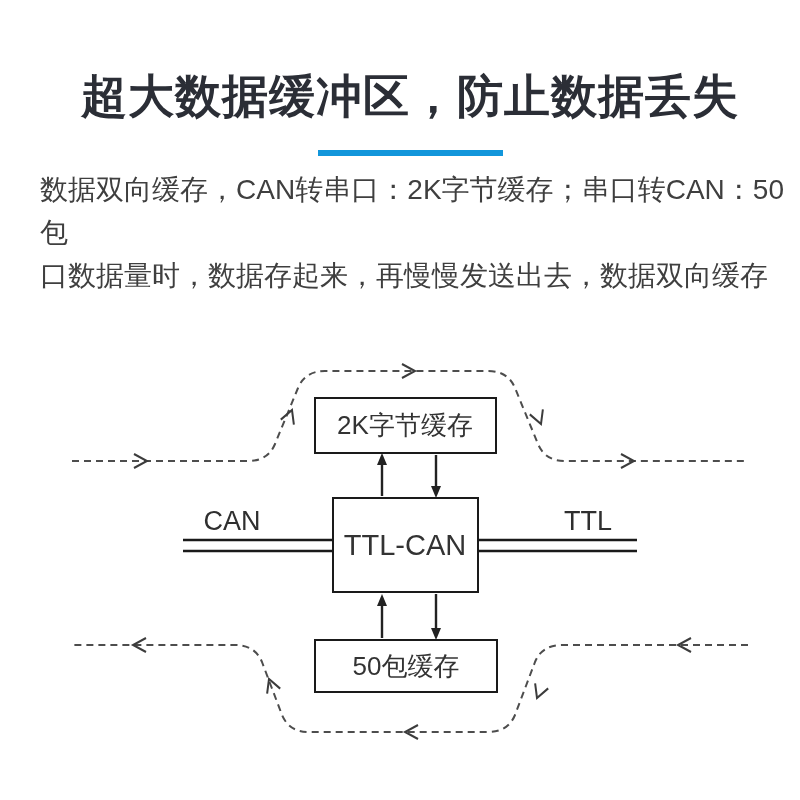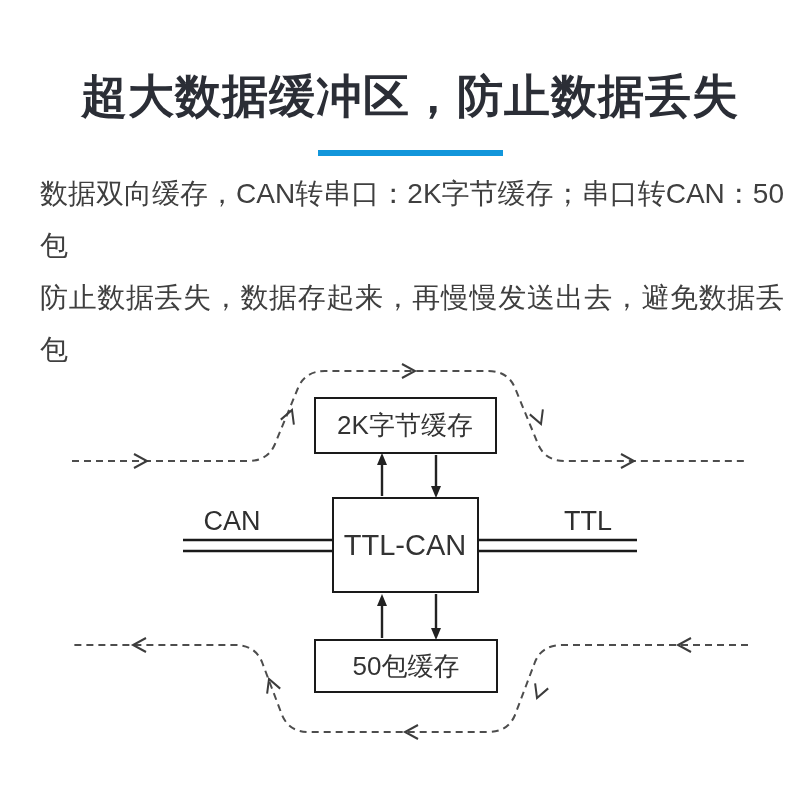--- a/index.html
+++ b/index.html
@@ -11,21 +11,21 @@
     position:absolute;top:56px;left:0;width:800px;margin:0;
     text-align:center;font-size:46px;line-height:56px;font-weight:700;
     color:#2b2e36;letter-spacing:1px;
   }
   .divider{
     position:absolute;top:138px;left:308px;width:185px;height:6px;
     background:#1296db;
   }
   .desc{
     position:absolute;top:156px;left:30px;width:744px;
-    color:#3f3f3f;font-size:28px;line-height:52px;
+    color:#3f3f3f;font-size:28px;line-height:43px;
   }
   .desc-line{
     text-align:justify;text-align-last:justify;
   }
   .desc-line.last{text-align-last:left;}
   .diagram-svg{position:absolute;top:0;left:0;}
   .dashed-path{stroke:#4d4d4d;stroke-width:2;fill:none;stroke-dasharray:7 5;}
   .chevron{stroke:#3c3c3c;stroke-width:2;fill:none;}
   .solid-stem{stroke:#222222;stroke-width:2.4;}
   .solid-head{fill:#222222;stroke:none;}
@@ -39,21 +39,21 @@
 <body>
 
 <div class="canvas">
 
   <h1 class="title">超大数据缓冲区，防止数据丢失</h1>
 
   <div class="divider" style="background: rgb(18, 150, 219);"></div>
 
   <div class="desc">
     <div class="desc-line">数据双向缓存，CAN转串口：2K字节缓存；串口转CAN：50包</div>
-    <div class="desc-line last">防止数据丢失，数据存起来，再慢慢发送出去，避免数据丢包</div>
+    <div class="desc-line last">口数据量时，数据存起来，再慢慢发送出去，数据双向缓存</div>
   </div>
 
   <svg class="diagram-svg" width="800" height="800" viewBox="0 0 800 800" xmlns="http://www.w3.org/2000/svg">
 
     <path class="dashed-path" d="M62 449 L238 449 Q258 449 265 432 L288 376 Q295 359 315 359 L478 359 Q498 359 505 376 L528 432 Q535 449 555 449 L738 449"></path>
 
     <path class="dashed-path" d="M738 633 L552 633 Q532 633 525 650 L505 703 Q498 720 478 720 L299 720 Q279 720 272 703 L252 650 Q245 633 225 633 L62 633"></path>
 
     <g>
       <path class="chevron" transform="translate(137 449)" d="M-13 -7 L0 0 L-13 7"></path>

